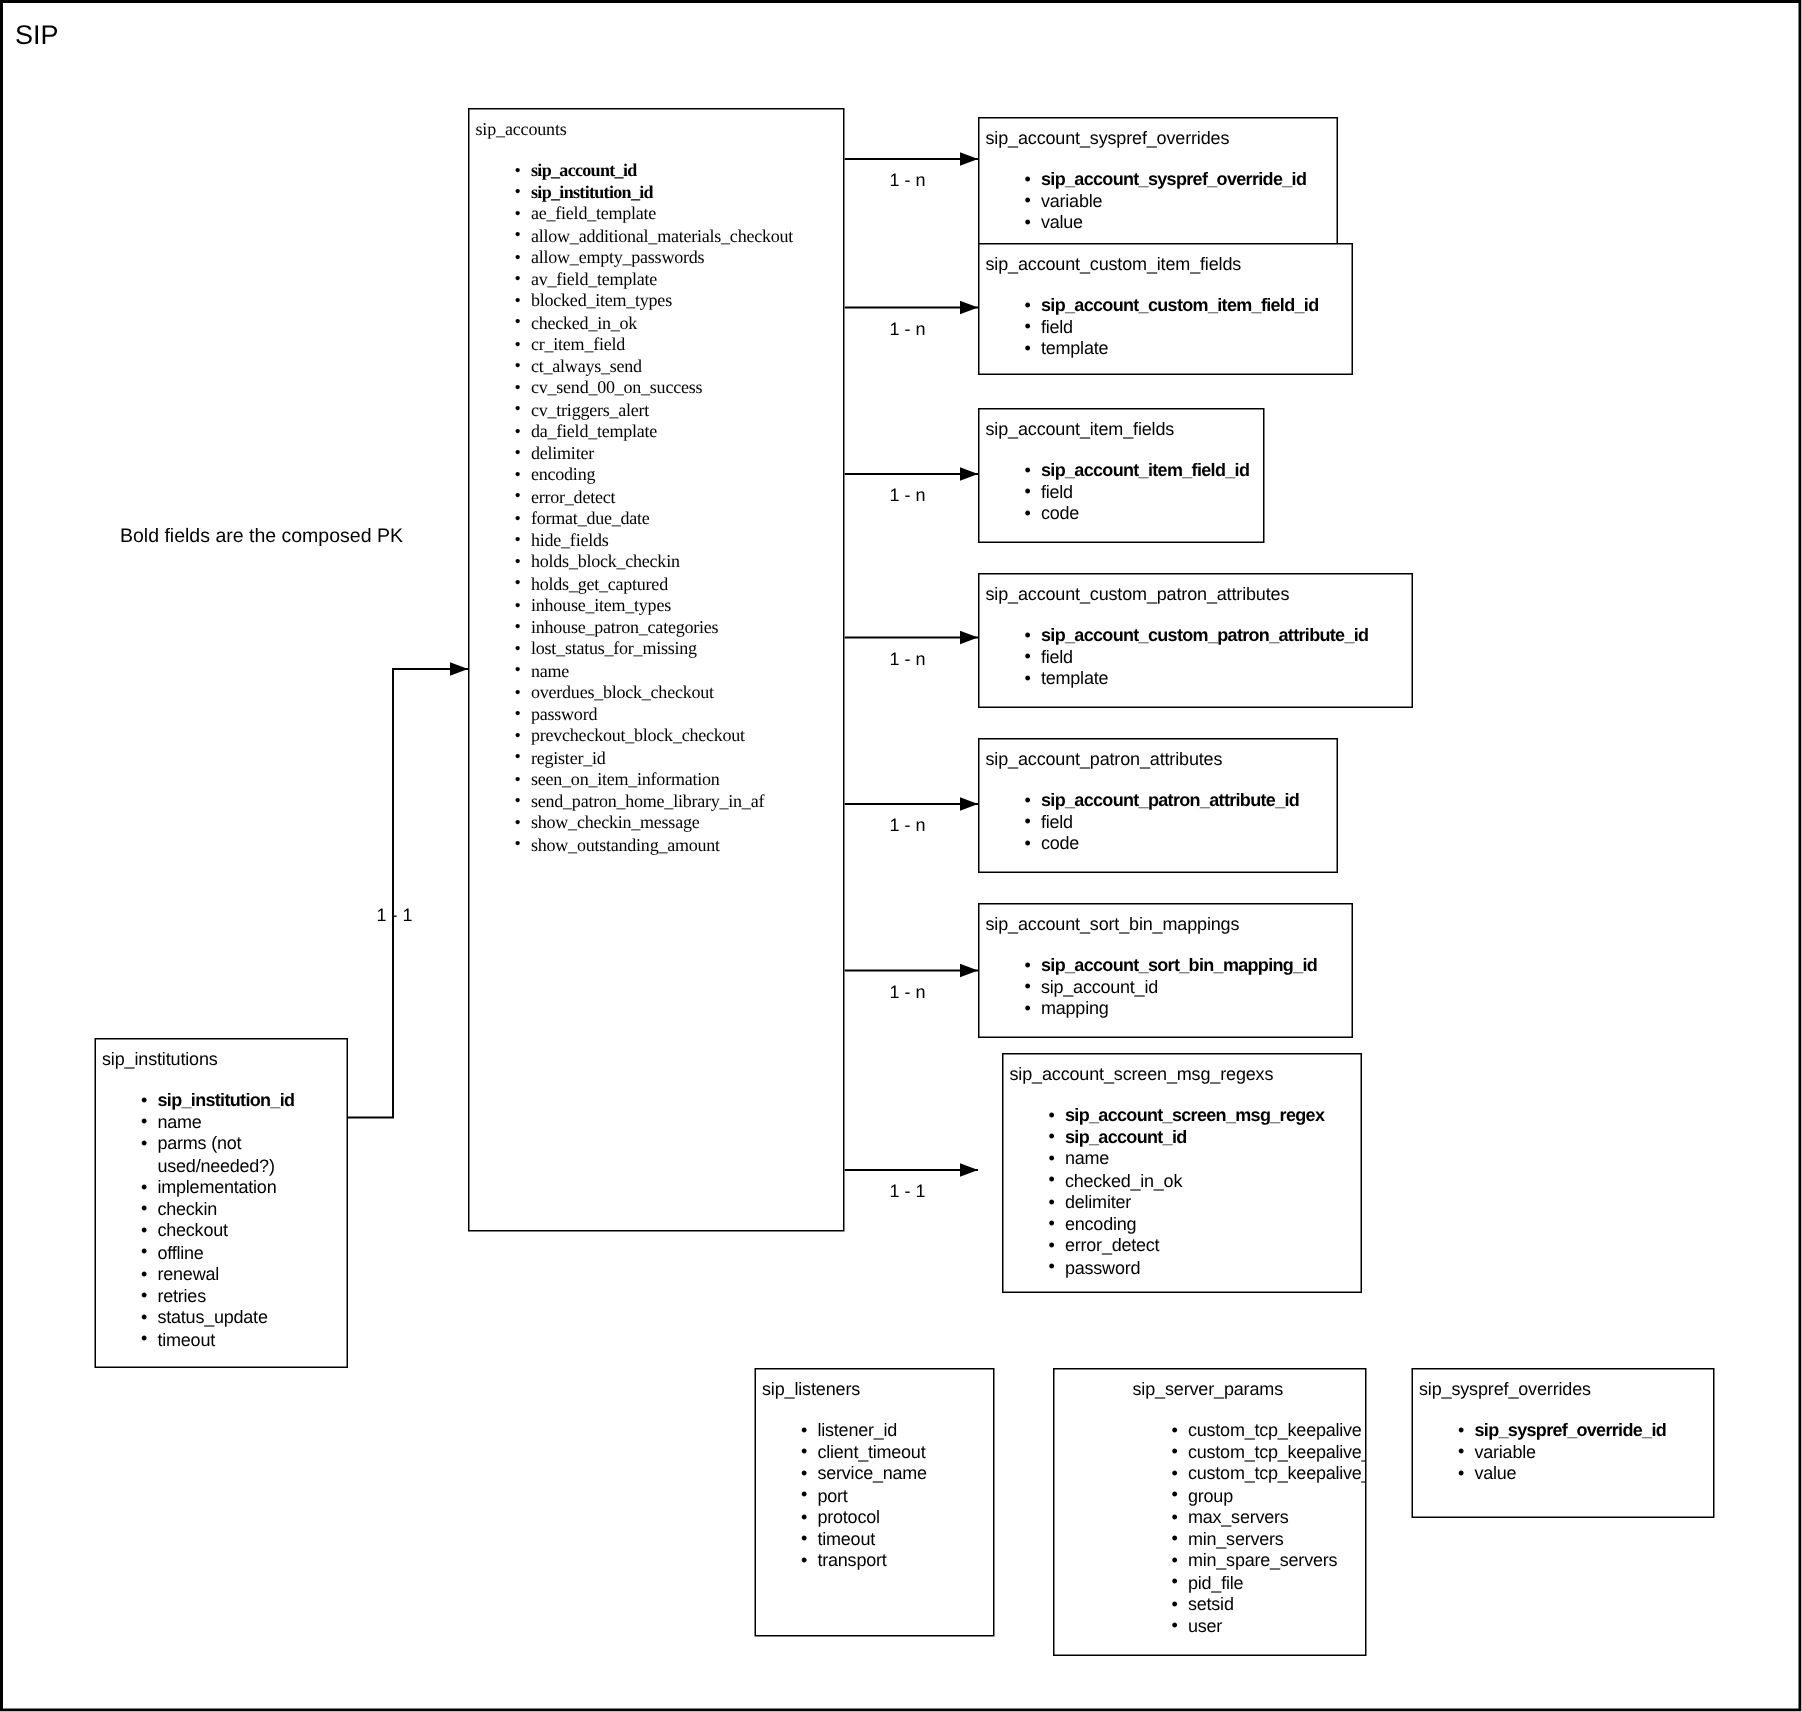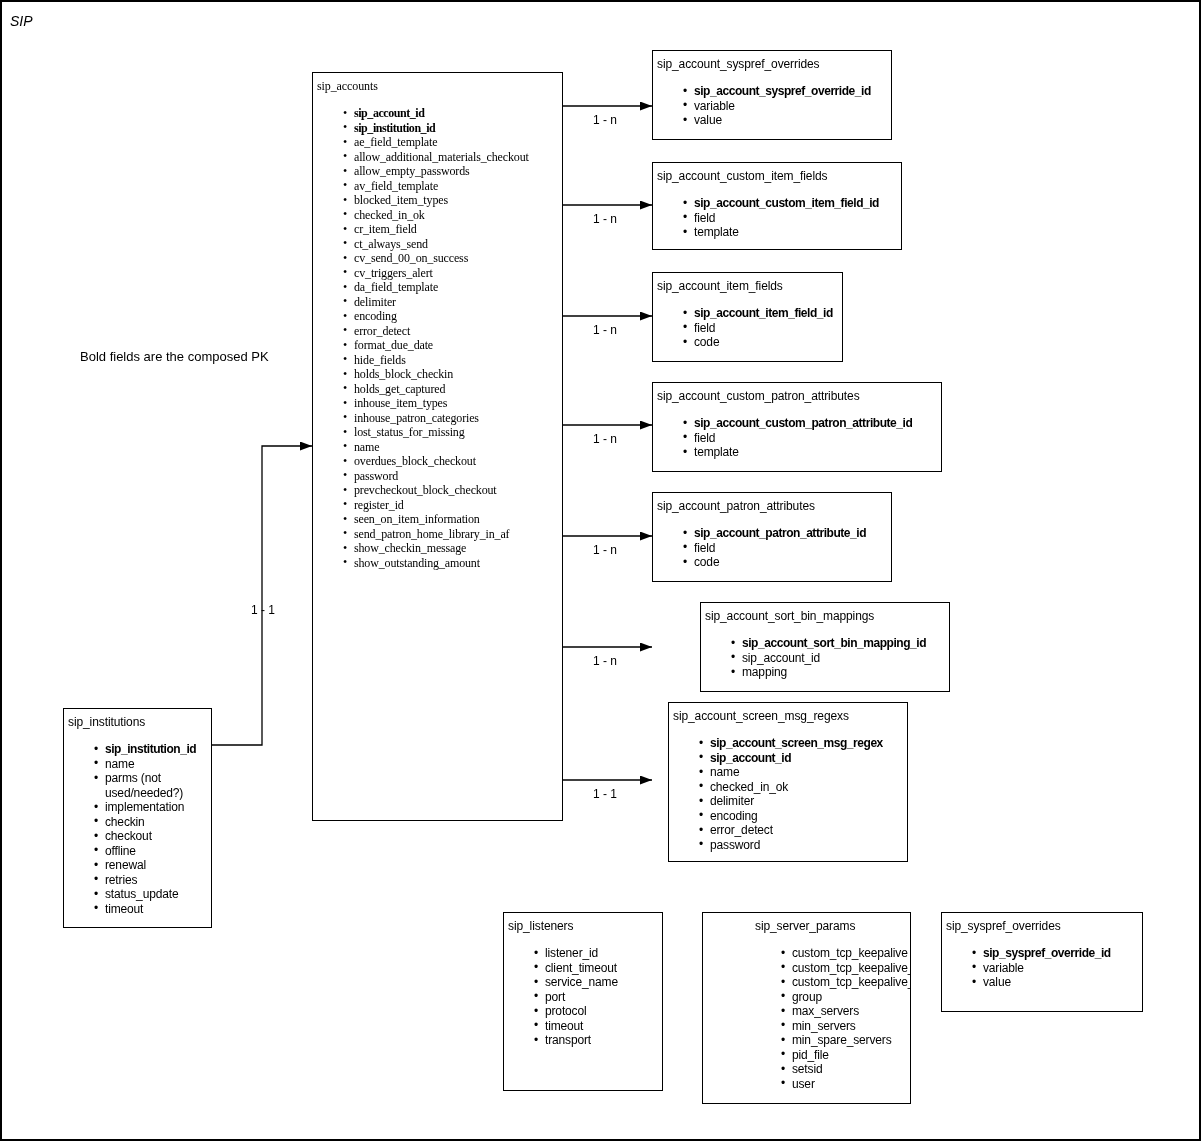--- a/index.html
+++ b/index.html
@@ -7,21 +7,21 @@
     position:relative;
     width:1201px; height:1141px;
     box-sizing:border-box;
     background:#ffffff;
     border:2px solid #000000;
     font-family:"Liberation Sans","DejaVu Sans",sans-serif;
     color:#000000;
     overflow:hidden;
   }
   #edges { position:absolute; left:0; top:0; pointer-events:none; }
-  .sip-label { position:absolute; left:8px; top:11px; font-size:14px;font-style:italic; }
+  .sip-label { position:absolute; left:8px; top:11px; font-size:18px; }
   .pk-note  { position:absolute; left:78px; top:347px; font-size:13px; }
   .entity {
     position:absolute;
     box-sizing:border-box;
     background:#ffffff;
     border:1px solid #000000;
     font-size:12px;
     overflow:hidden;
   }
   .entity-title { padding:6px 4px 0 4px; line-height:14px; letter-spacing:-0.1px; white-space:nowrap; }
@@ -94,21 +94,21 @@
         <div class="field"><span class="bullet">•</span><span>overdues_block_checkout</span></div>
         <div class="field"><span class="bullet">•</span><span>password</span></div>
         <div class="field"><span class="bullet">•</span><span>prevcheckout_block_checkout</span></div>
         <div class="field"><span class="bullet">•</span><span>register_id</span></div>
         <div class="field"><span class="bullet">•</span><span>seen_on_item_information</span></div>
         <div class="field"><span class="bullet">•</span><span>send_patron_home_library_in_af</span></div>
         <div class="field"><span class="bullet">•</span><span>show_checkin_message</span></div>
         <div class="field"><span class="bullet">•</span><span>show_outstanding_amount</span></div>
       </div>
     </div>
-    <div class="entity" style="left: 650px; top: 48px; width: 240px; height: 90px;">
+    <div class="entity" style="left: 650px; top: 76px; width: 240px; height: 90px;">
       <div class="entity-title">sip_account_syspref_overrides</div>
       <div class="entity-fields">
         <div class="field bold"><span class="bullet">•</span><span>sip_account_syspref_override_id</span></div>
         <div class="field"><span class="bullet">•</span><span>variable</span></div>
         <div class="field"><span class="bullet">•</span><span>value</span></div>
       </div>
     </div>
     <div class="entity" style="left: 650px; top: 160px; width: 250px; height: 88px;">
       <div class="entity-title">sip_account_custom_item_fields</div>
       <div class="entity-fields">
@@ -134,42 +134,42 @@
       </div>
     </div>
     <div class="entity" style="left: 650px; top: 490px; width: 240px; height: 90px;">
       <div class="entity-title">sip_account_patron_attributes</div>
       <div class="entity-fields">
         <div class="field bold"><span class="bullet">•</span><span>sip_account_patron_attribute_id</span></div>
         <div class="field"><span class="bullet">•</span><span>field</span></div>
         <div class="field"><span class="bullet">•</span><span>code</span></div>
       </div>
     </div>
-    <div class="entity" style="left: 650px; top: 600px; width: 250px; height: 90px; margin-left: 48px;">
+    <div class="entity" style="left: 650px; top: 600px; width: 250px; height: 90px;">
       <div class="entity-title">sip_account_sort_bin_mappings</div>
       <div class="entity-fields">
         <div class="field bold"><span class="bullet">•</span><span>sip_account_sort_bin_mapping_id</span></div>
         <div class="field"><span class="bullet">•</span><span>sip_account_id</span></div>
         <div class="field"><span class="bullet">•</span><span>mapping</span></div>
       </div>
     </div>
     <div class="entity" style="left: 666px; top: 700px; width: 240px; height: 160px;">
       <div class="entity-title">sip_account_screen_msg_regexs</div>
       <div class="entity-fields">
         <div class="field bold"><span class="bullet">•</span><span>sip_account_screen_msg_regex</span></div>
         <div class="field bold"><span class="bullet">•</span><span>sip_account_id</span></div>
         <div class="field"><span class="bullet">•</span><span>name</span></div>
         <div class="field"><span class="bullet">•</span><span>checked_in_ok</span></div>
         <div class="field"><span class="bullet">•</span><span>delimiter</span></div>
         <div class="field"><span class="bullet">•</span><span>encoding</span></div>
         <div class="field"><span class="bullet">•</span><span>error_detect</span></div>
         <div class="field"><span class="bullet">•</span><span>password</span></div>
       </div>
     </div>
-    <div class="entity" style="left: 61px; top: 690px; width: 149px; height: 220px; margin-top: 16px;">
+    <div class="entity" style="left: 61px; top: 690px; width: 169px; height: 220px;">
       <div class="entity-title">sip_institutions</div>
       <div class="entity-fields">
         <div class="field bold"><span class="bullet">•</span><span>sip_institution_id</span></div>
         <div class="field"><span class="bullet">•</span><span>name</span></div>
         <div class="field"><span class="bullet">•</span><span>parms (</span><span style="color: #000000;">not used/needed?</span><span>)</span></div>
         <div class="field"><span class="bullet">•</span><span>implementation</span></div>
         <div class="field"><span class="bullet">•</span><span>checkin</span></div>
         <div class="field"><span class="bullet">•</span><span>checkout</span></div>
         <div class="field"><span class="bullet">•</span><span>offline</span></div>
         <div class="field"><span class="bullet">•</span><span>renewal</span></div>

